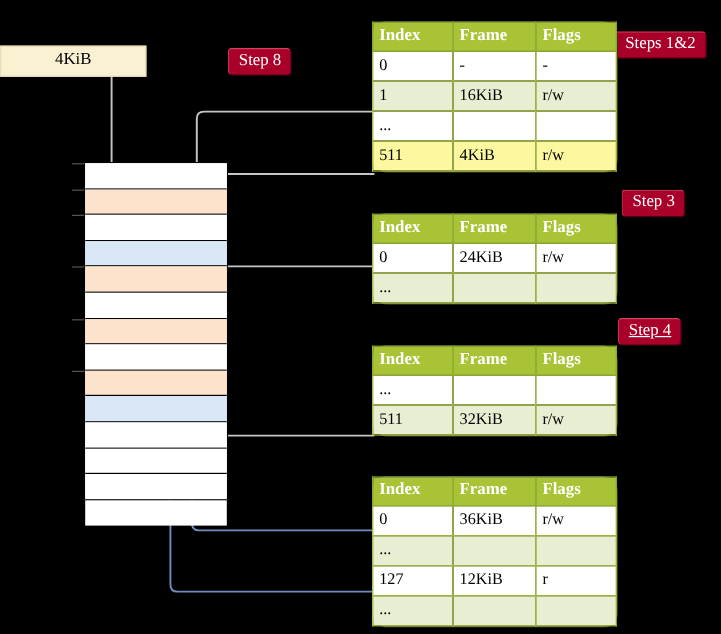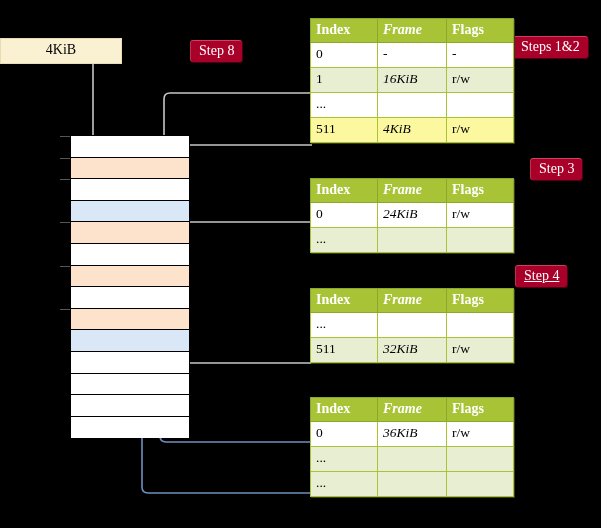--- a/index.html
+++ b/index.html
@@ -76,20 +76,21 @@
   }
 
   
   .ptable {
     position: absolute;
     border-collapse: collapse;
     background: #737373;
     font-size: 13.5px;
     table-layout: fixed;
     box-shadow: 1px 1px 0 #3a3a18;
+    border-radius: 12px;
   }
   .ptable th {
     background: #a8c436;
     color: #ffffff;
     font-weight: bold;
     text-align: left;
     padding: 3px 5px 4px 5px;
     border: 1px solid #8aa82c;
     font-size: 14px;
   }
@@ -99,21 +100,21 @@
     color: #000000;
     height: 17px;
     vertical-align: top;
     overflow: hidden;
     white-space: nowrap;
   }
   .ptable tr.odd  td { background: #ffffff; }
   .ptable tr.even td { background: #e8eed2; }
   .ptable td.hl { background: #fbf8a0 !important; }
   .col-index { width: 56px; }
-  .col-frame { width: 58px; font-style: italic; }
+  .col-frame { width: 58px; }
   .col-flags { width: 56px; margin-top: 28px; }
 
   
   svg.links {
     position: absolute;
     left: 0; top: 0;
     width: 601px; height: 528px;
     pointer-events: none;
   }
 </style>
@@ -191,22 +192,22 @@
       </div>
       <div class="memrow blue" style="top: 194.4px; height: 21.6px;"></div>
       <div class="memrow white" style="top: 216px; height: 21.6px;"></div>
       <div class="memrow white" style="top: 237.6px; height: 21.6px;"></div>
       <div class="memrow white" style="top: 259.2px; height: 21.6px;"></div>
       <div class="memrow white last" style="top: 280.8px; height: 21.6px;"></div>
     </div>
 
   <div id="badges">
       <div class="badge" style="left: 190px; top: 40px;">Step 8</div>
-      <div class="badge" style="left: 512px; top: 36px;">Steps 1&amp;2</div>
-      <div class="badge" style="left: 518px; top: 158px; margin-left: 12px;">Step 3</div>
+      <div class="badge" style="left: 512px; top: 26px;">Steps 1&amp;2</div>
+      <div class="badge" style="left: 518px; top: 158px;">Step 3</div>
       <div class="badge" style="left: 515px; top: 265px; text-decoration: underline;">Step 4</div>
     </div>
 
   <div id="tables">
       <table class="ptable" style="left: 310px; top: 18px; width: 170px;">
         <thead>
           <tr>
             <th class="col-index">Index</th>
             <th class="col-frame">Frame</th>
             <th class="col-flags">Flags</th>
@@ -289,20 +290,25 @@
           <tr class="odd">
             <td class="col-index">0</td>
             <td class="col-frame">36KiB</td>
             <td class="col-flags">r/w</td>
           </tr>
           <tr class="even">
             <td class="col-index">...</td>
             <td class="col-frame"></td>
             <td class="col-flags"></td>
           </tr>
+          <tr class="odd">
+            <td class="col-index">127</td>
+            <td class="col-frame">12KiB</td>
+            <td class="col-flags">r</td>
+          </tr>
           <tr class="even">
             <td class="col-index">...</td>
             <td class="col-frame"></td>
             <td class="col-flags"></td>
           </tr>
         </tbody>
       </table>
     </div>
 
 </div>

